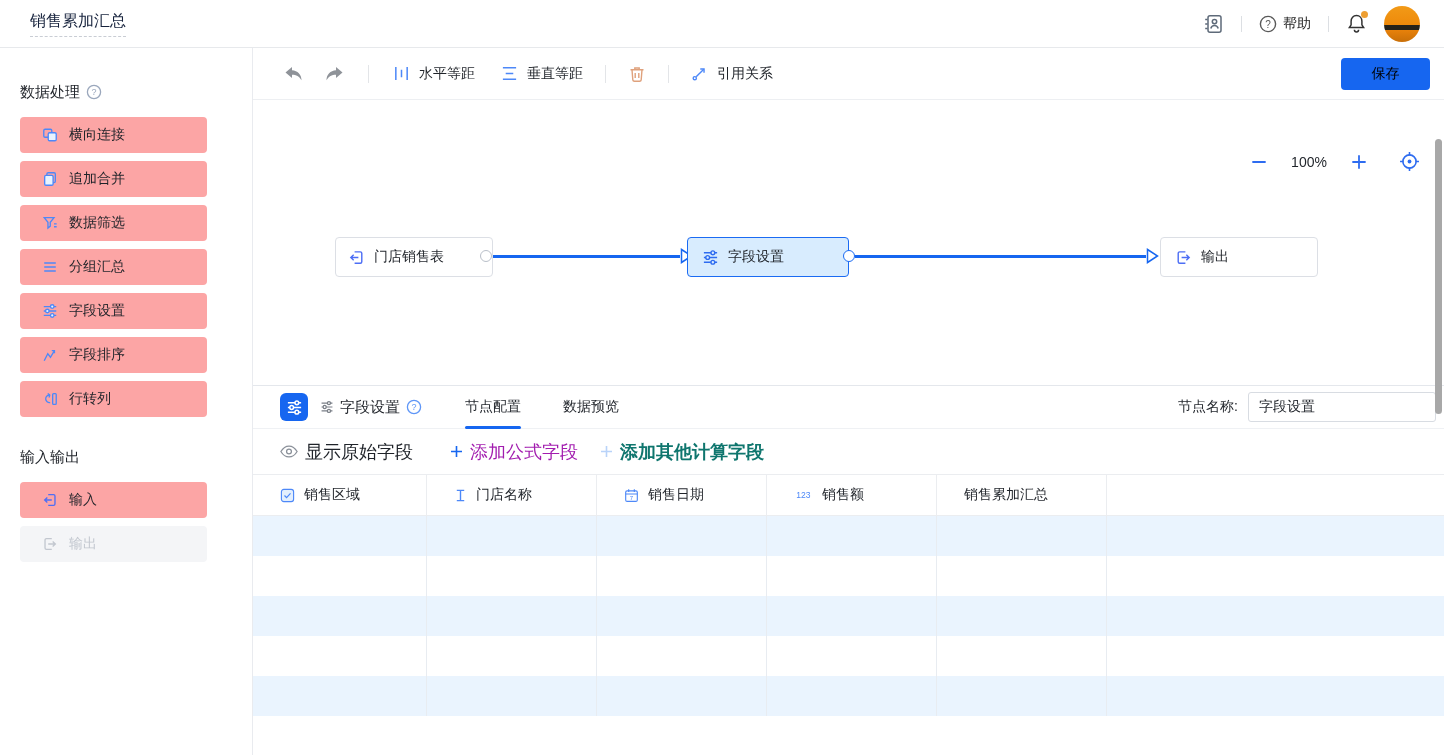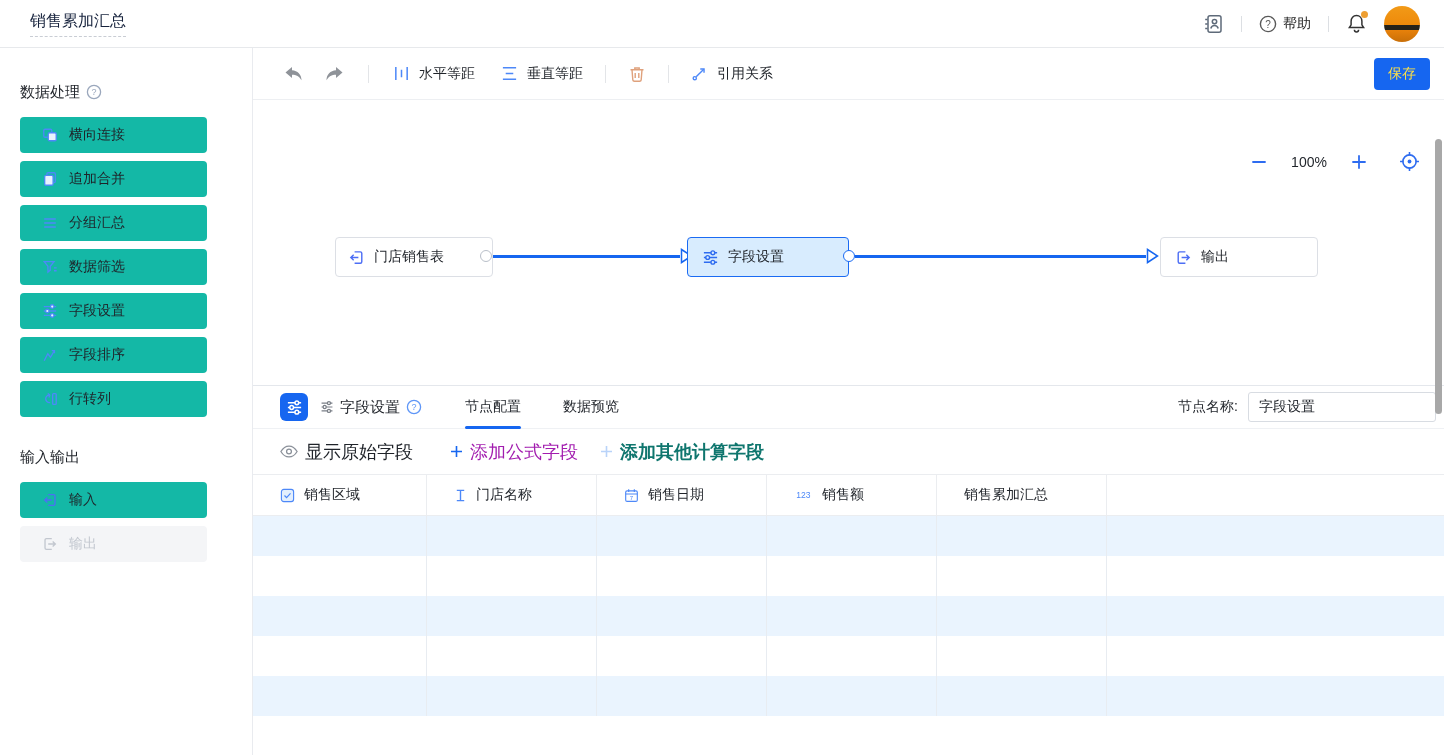--- a/index.html
+++ b/index.html
@@ -22,33 +22,33 @@
             cursor:pointer; }
 
   
   .body { display:flex; height:707px; }
   .sidebar { width:253px; flex:none; border-right:1px solid #E9EBEF; padding-top:34px; background:#fff; }
   .main { flex:1; min-width:0; display:flex; flex-direction:column;gap:36px; }
 
   
   .side-section-title { display:flex; align-items:center; gap:6px; padding-left:20px;
                         font-size:15px; color:#1F2329; height:20px; margin-bottom:15px; }
-  .side-item { width:187px; height:36px; margin:0 0 8px 20px; background:#14b8a6; border-radius:4px;
+  .side-item { width:187px; height:36px; margin:0 0 8px 20px; background:#fca5a5; border-radius:4px;
                display:flex; align-items:center; padding-left:22px; gap:11px; font-size:14px; color:#1F2329; cursor:pointer; }
   .side-item.disabled { background:#F4F5F7; color:#C2C7CF; cursor:default; }
   .side-gap { height:22px; }
 
   
   .toolbar { height:52px; flex:none; display:flex; align-items:center; padding:0 14px 0 31px;
              border-bottom:1px solid #EDEFF2; }
   .tool-icon { cursor:pointer; display:flex; }
   .tool-group { display:flex; align-items:center; gap:9px; font-size:14px; color:#1F2329; cursor:pointer; }
   .tool-divider { width:1px; height:18px; background:#E3E5E8; }
   .mr22 { margin-right:22px; } .mr26 { margin-right:26px; }
-  .save-btn { margin-left:auto; width:56px; height:32px; background:#1666F0; color:#fde047; border:none;
+  .save-btn { margin-left:auto; width:89px; height:32px; background:#1666F0; color:#000000; border:none;
               border-radius:4px; font-size:14px; font-family:inherit; cursor:pointer; }
 
   
   .canvas { position:relative; flex:1; min-height:0; background:#fff; }
   .zoom-ctrl { position:absolute; top:15px; right:24px; display:flex; align-items:center; gap:21px; }
   .zoom-level { font-size:14px; color:#1F2329; min-width:40px; text-align:center; }
   .v-scrollbar { position:absolute; right:2px; top:3px; width:7px; height:275px; background:#A8A8A8; border-radius:4px; cursor:pointer; }
 
   .flow-node { position:absolute; top:101px; height:40px; background:#fff; border:1px solid #DCDFE5;
                border-radius:4px; display:flex; align-items:center; padding:0 14px; gap:9px;
@@ -142,31 +142,31 @@
       <span>横向连接</span>
     </div>
     <div class="side-item">
       <svg width="16" height="16" viewBox="0 0 18 18" fill="none" stroke="#4D88F8" stroke-width="1.5">
         <rect x="5.5" y="2" width="9.5" height="11" rx="1.5"></rect>
           <rect x="3" y="5" width="9.5" height="11" rx="1.5" fill="#E8F3FE"></rect>
       </svg>
       <span>追加合并</span>
     </div>
     <div class="side-item">
+      <svg width="16" height="16" viewBox="0 0 18 18" fill="none" stroke="#4D88F8" stroke-width="1.5">
+        <path d="M2.5 3 h11 l-4.2 5.2 v4.3 l-2.6 2.2 v-6.5 z"></path>
+          <path d="M13.5 10 h3 M13.5 13.2 h3"></path>
+      </svg>
+      <span>数据筛选</span>
+    </div>
+    <div class="side-item">
       <svg width="16" height="16" viewBox="0 0 18 18" fill="none" stroke="#4D88F8" stroke-width="1.6">
         <path d="M2.5 4.5 h13 M2.5 9 h13 M2.5 13.5 h13"></path>
       </svg>
       <span>分组汇总</span>
-    </div>
-    <div class="side-item">
-      <svg width="16" height="16" viewBox="0 0 18 18" fill="none" stroke="#4D88F8" stroke-width="1.5">
-        <path d="M2.5 3 h11 l-4.2 5.2 v4.3 l-2.6 2.2 v-6.5 z"></path>
-          <path d="M13.5 10 h3 M13.5 13.2 h3"></path>
-      </svg>
-      <span>数据筛选</span>
     </div>
     <div class="side-item">
       <svg width="16" height="16" viewBox="0 0 18 18" fill="none" stroke="#4D88F8" stroke-width="1.5">
         <path d="M2 4 h14 M2 9 h14 M2 14 h14"></path>
         <circle cx="11.5" cy="4" r="2" fill="#E8F3FE"></circle>
           <circle cx="6" cy="9" r="2" fill="#E8F3FE"></circle>
           <circle cx="11.5" cy="14" r="2" fill="#E8F3FE"></circle>
       </svg>
       <span>字段设置</span>
     </div>

